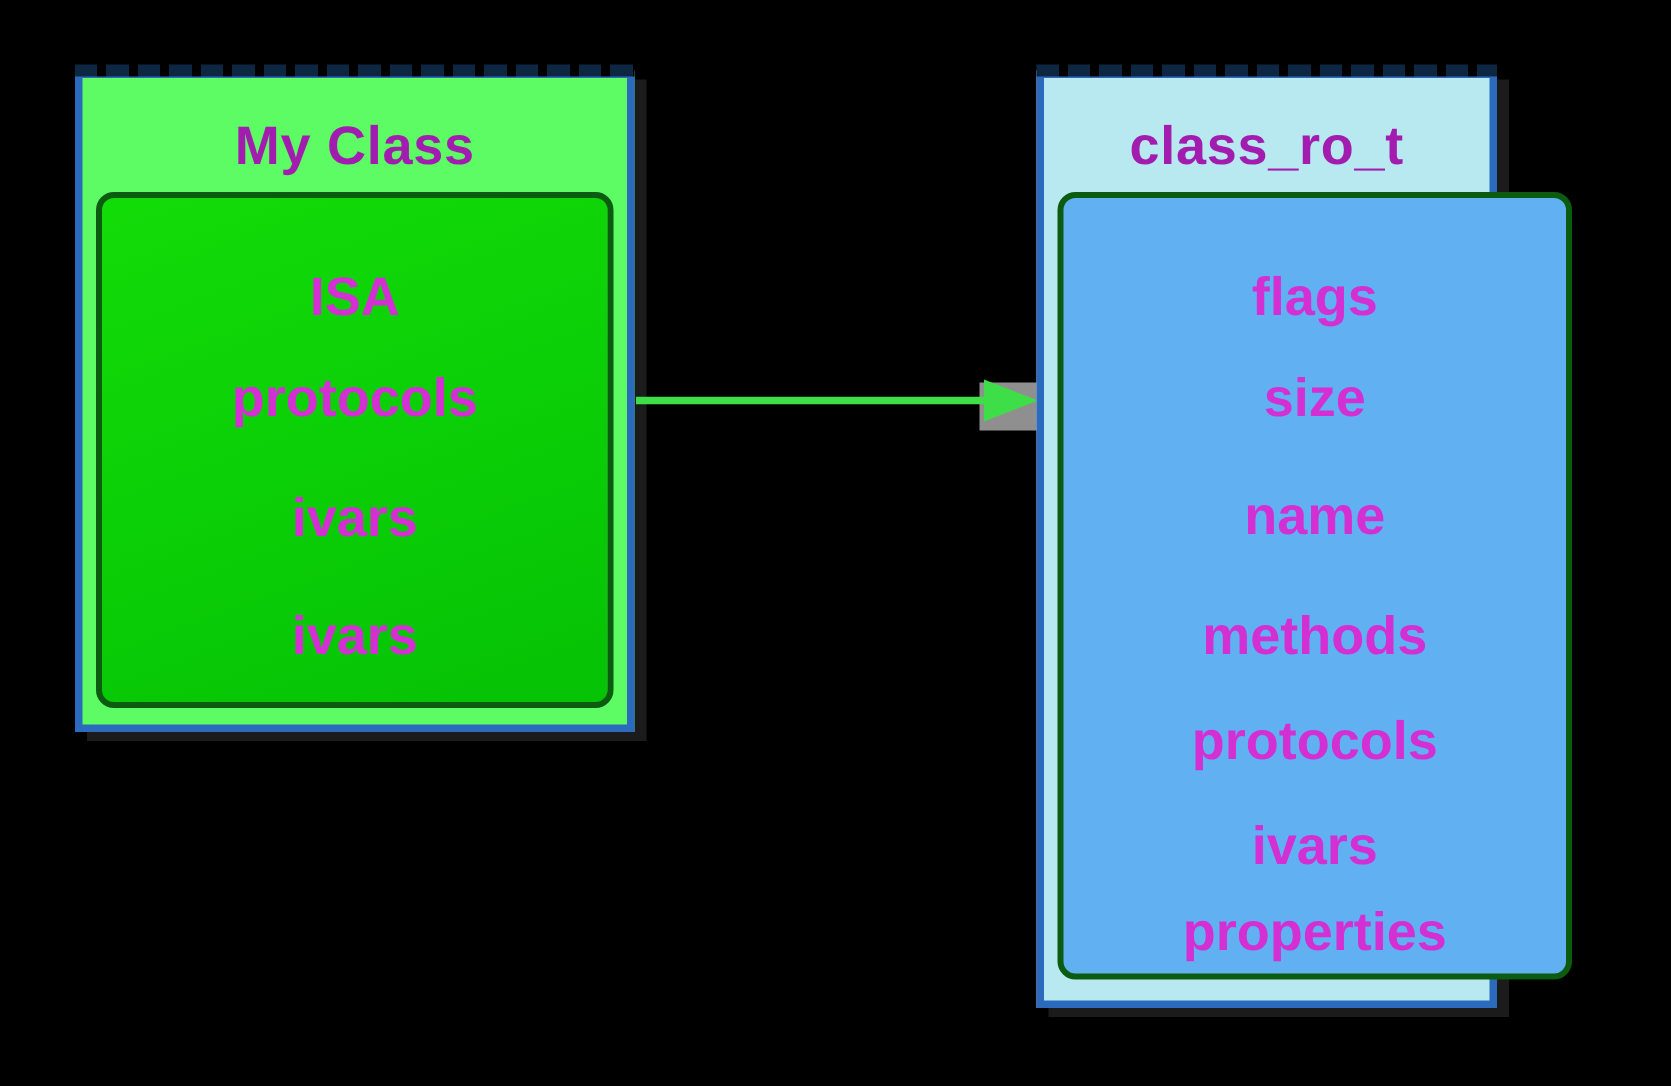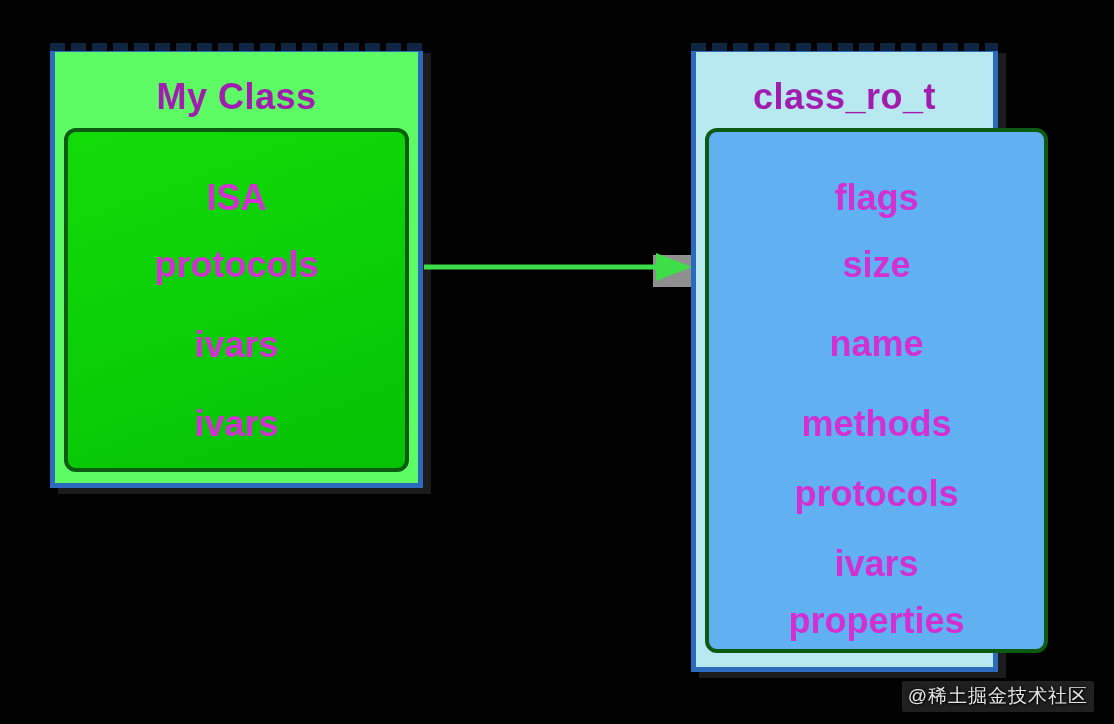--- a/index.html
+++ b/index.html
@@ -107,15 +107,14 @@
       <div class="field" style="top:66px">flags</div>
       <div class="field" style="top:133px">size</div>
       <div class="field" style="top:212px">name</div>
       <div class="field" style="top:292px">methods</div>
       <div class="field" style="top:362px">protocols</div>
       <div class="field" style="top:432px">ivars</div>
       <div class="field" style="top:489px">properties</div>
     </div>
   </div>
 
-  <div class="watermark">@稀土掘金技术社区</div>
 
 </div>
 
 </body></html>

